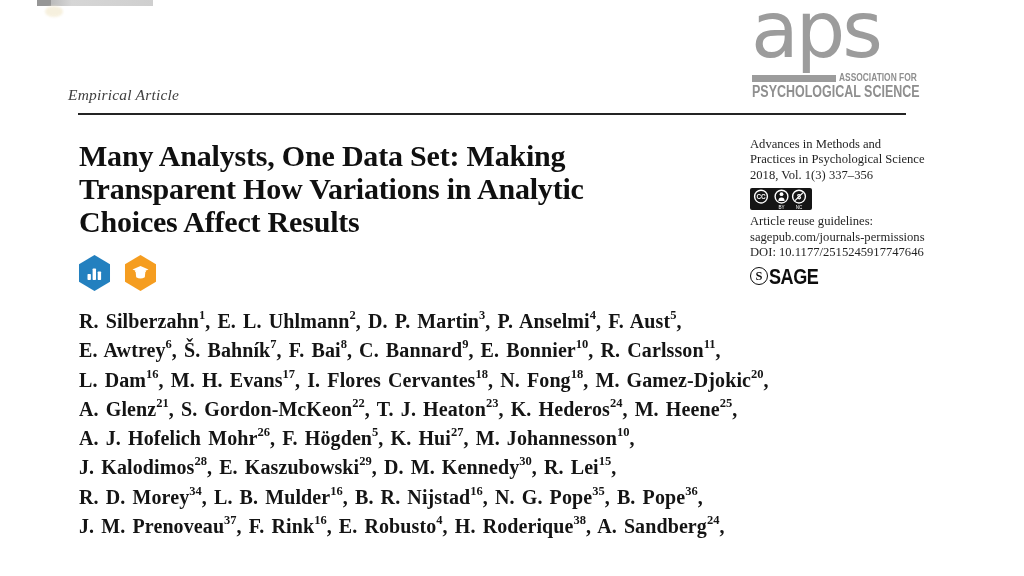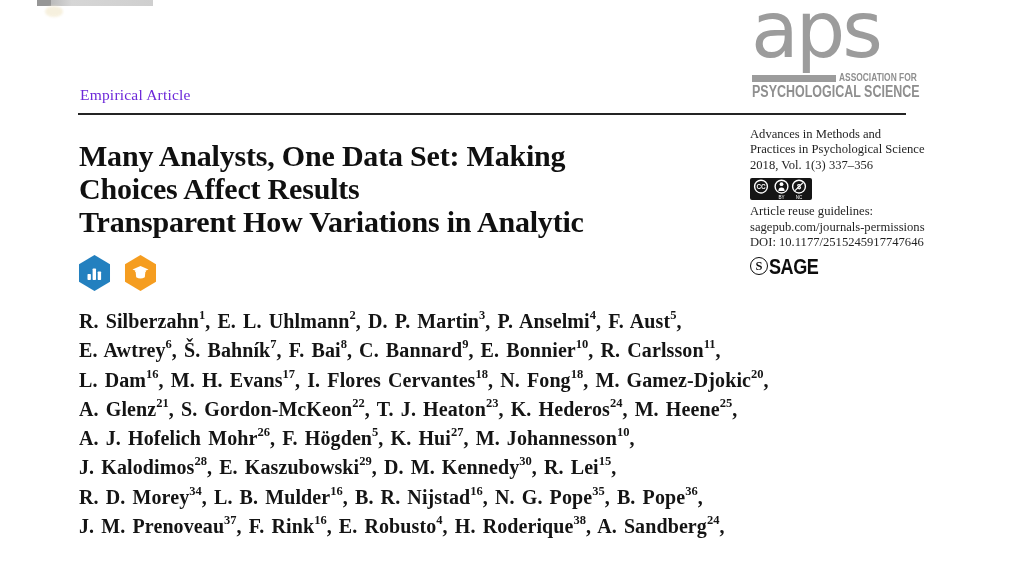--- a/index.html
+++ b/index.html
@@ -10,36 +10,36 @@
   .abs{position:absolute;}
 
   
   .scan-bar{left:37px;top:0;width:116px;height:6px;
     background:linear-gradient(to right,#a9a9a9,#d6d6d6 30%,#cfcfcf);}
   .scan-bar-cap{left:37px;top:0;width:14px;height:6px;background:#969696;}
   .scan-smudge{left:45px;top:6px;width:18px;height:11px;border-radius:50%;
     background:#f4ecd4;filter:blur(1px);opacity:.75;}
 
   
-  .kicker{left:80px;top:86px;font-size:15.5px;color:#6d28d9;letter-spacing:.2px;}
+  .kicker{left:68px;top:86px;font-style:italic;font-size:15.5px;color:#404040;letter-spacing:.2px;}
   .rule{left:78px;top:113px;width:828px;height:2px;background:#242424;}
 
   
   .aps-word{left:751px;top:-9px;font-family:"DejaVu Sans",sans-serif;
     font-size:78px;line-height:1;color:#9c9c9c;letter-spacing:-3px;}
   .aps-bar{left:752px;top:75px;width:84px;height:7px;background:#9c9c9c;}
   .aps-assoc{left:839px;top:70.5px;font-family:"Liberation Sans",sans-serif;
     font-size:10.5px;font-weight:bold;color:#8f8f8f;white-space:nowrap;
     transform:scaleX(.8);transform-origin:left top;}
   .aps-science{left:752px;top:83px;font-family:"Liberation Sans",sans-serif;
     font-size:16px;font-weight:bold;color:#8f8f8f;white-space:nowrap;
     transform:scaleX(.78);transform-origin:left top;}
 
   
-  .info-col{left:750px;top:127px;width:225px;font-size:12.6px;line-height:15.4px;color:#1f1f1f;}
+  .info-col{left:750px;top:137px;width:225px;font-size:12.6px;line-height:15.4px;color:#1f1f1f;}
   .info-col .line{white-space:nowrap;}
   .cc-badge{margin:5px 0 4px 0;display:block;}
   .reuse{margin-top:2px;}
   .sage{margin-top:7px;display:flex;align-items:center;gap:1px;}
   .sage-s{display:inline-flex;align-items:center;justify-content:center;
     width:16px;height:16px;border:1.8px solid #0d0d0d;border-radius:50%;
     font-weight:bold;font-size:12.5px;color:#0d0d0d;line-height:1;}
   .sage-word{display:inline-block;font-family:"Liberation Sans",sans-serif;
     font-weight:bold;font-size:22px;letter-spacing:-.5px;color:#0d0d0d;
     transform:scaleX(.82);transform-origin:left center;}
@@ -101,22 +101,22 @@
   </div>
 
   <div class="sage">
     <span class="sage-s">S</span>
     <span class="sage-word">SAGE</span>
   </div>
 </div>
 
 <div class="abs title">
     <div class="title-line">Many Analysts, One Data Set: Making</div>
+    <div class="title-line">Transparent How Variations in Analytic</div>
     <div class="title-line">Choices Affect Results</div>
-    <div class="title-line">Transparent How Variations in Analytic</div>
   </div>
 
 <div class="abs badges">
   <div class="hex" style="background: rgb(35, 128, 191);">
     <svg width="15" height="13" viewBox="0 0 15 13">
       <rect x="0.5" y="7" width="3.4" height="6" rx="0.7" fill="#ffffff"></rect>
       <rect x="5.6" y="1.5" width="3.4" height="11.5" rx="0.7" fill="#ffffff"></rect>
       <rect x="10.7" y="4.5" width="3.4" height="8.5" rx="0.7" fill="#ffffff"></rect>
     </svg>
   </div>

